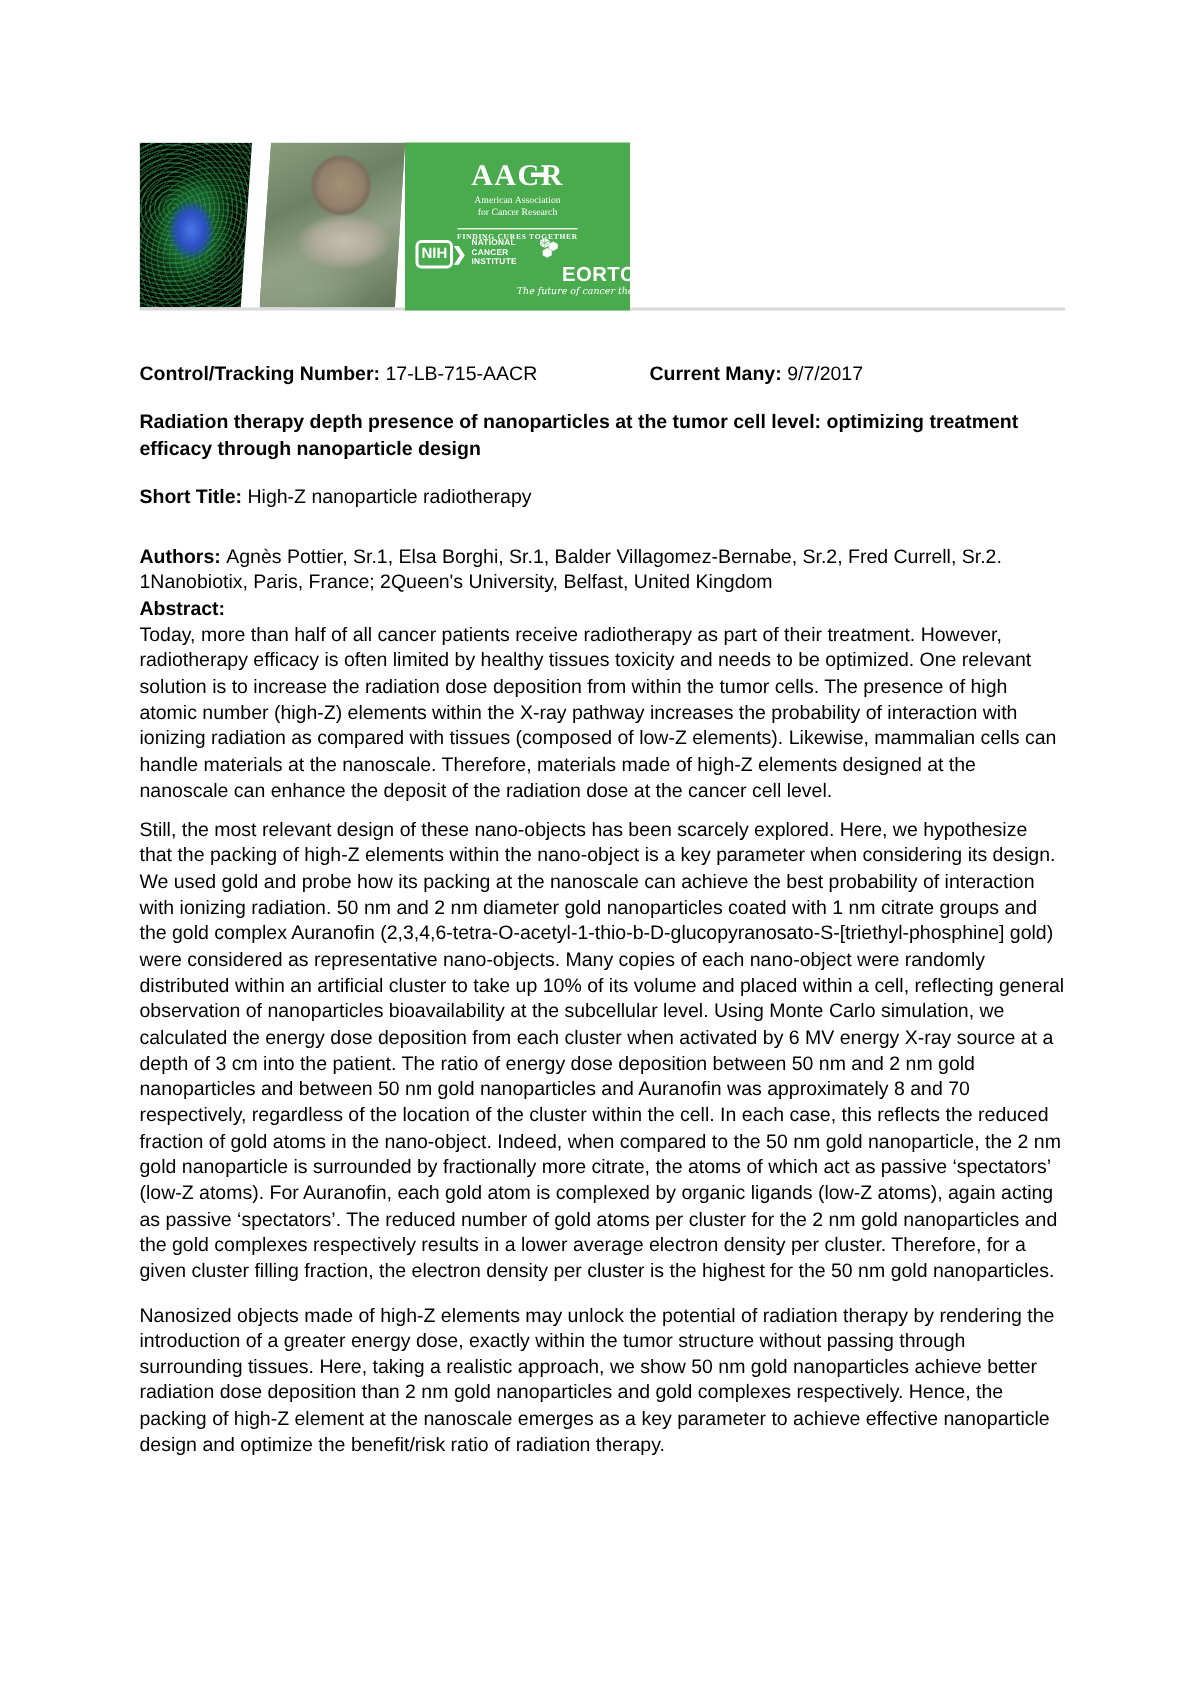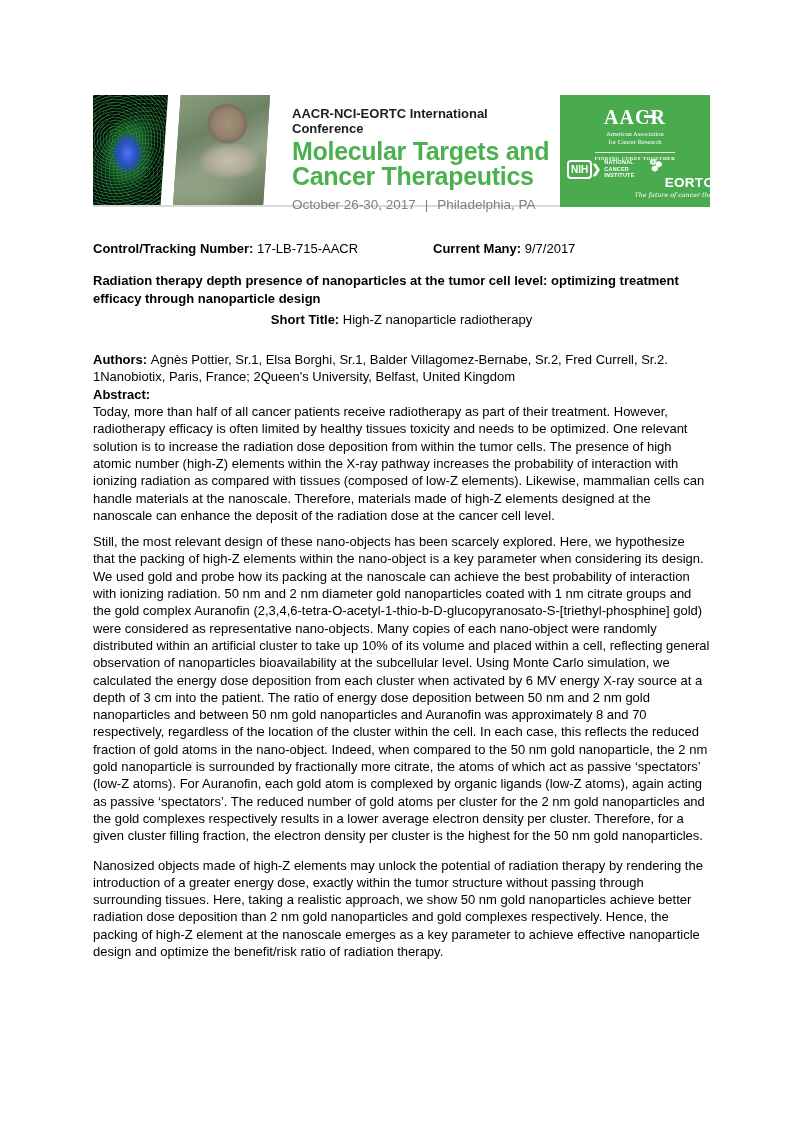--- a/index.html
+++ b/index.html
@@ -93,46 +93,36 @@
     font-family: "DejaVu Serif", serif;
     margin-top: 1px; white-space: nowrap;
   }
 
   
   .doc { width: 617px; font-size: 13px; line-height: 17.3px; }
   .meta-row { margin-top: 33px; display: flex; }
   .meta-left { width: 340px; }
   b { font-weight: bold; }
   .title-block { margin-top: 15px; font-weight: bold; }
-  .short-block { margin-top: 4px; text-align: center; }
+  .short-block { margin-top: 15px; }
   .authors-block { margin-top: 23px; }
   .abstract-label { margin-top: 0; font-weight: bold; }
   .para { margin: 0; }
   .para + .para { margin-top: 9px; }
   .para.last { margin-top: 12px; }
 </style>
 </head>
 <body>
 
 <div class="page">
 
   <div class="banner">
     <div class="banner-img1"></div>
     <div class="banner-img2"></div>
 
-    <div class="banner-mid">
-      <div class="conf-label">AACR-NCI-EORTC International Conference</div>
-      <div class="conf-title">
-        <div>Molecular Targets and</div>
-        <div>Cancer Therapeutics</div>
-      </div>
-      <div class="conf-date">
-        <span>October 26-30, 2017</span><span class="sep">|</span><span>Philadelphia, PA</span>
-      </div>
-    </div>
 
     <div class="banner-green">
       <div class="aacr-block">
         <span class="aacr-acronym">AACR</span>
         <div class="aacr-org">
           <div>American Association</div>
           <div>for Cancer Research</div>
         </div>
         <span class="aacr-tagline">FINDING CURES TOGETHER</span>
       </div>

